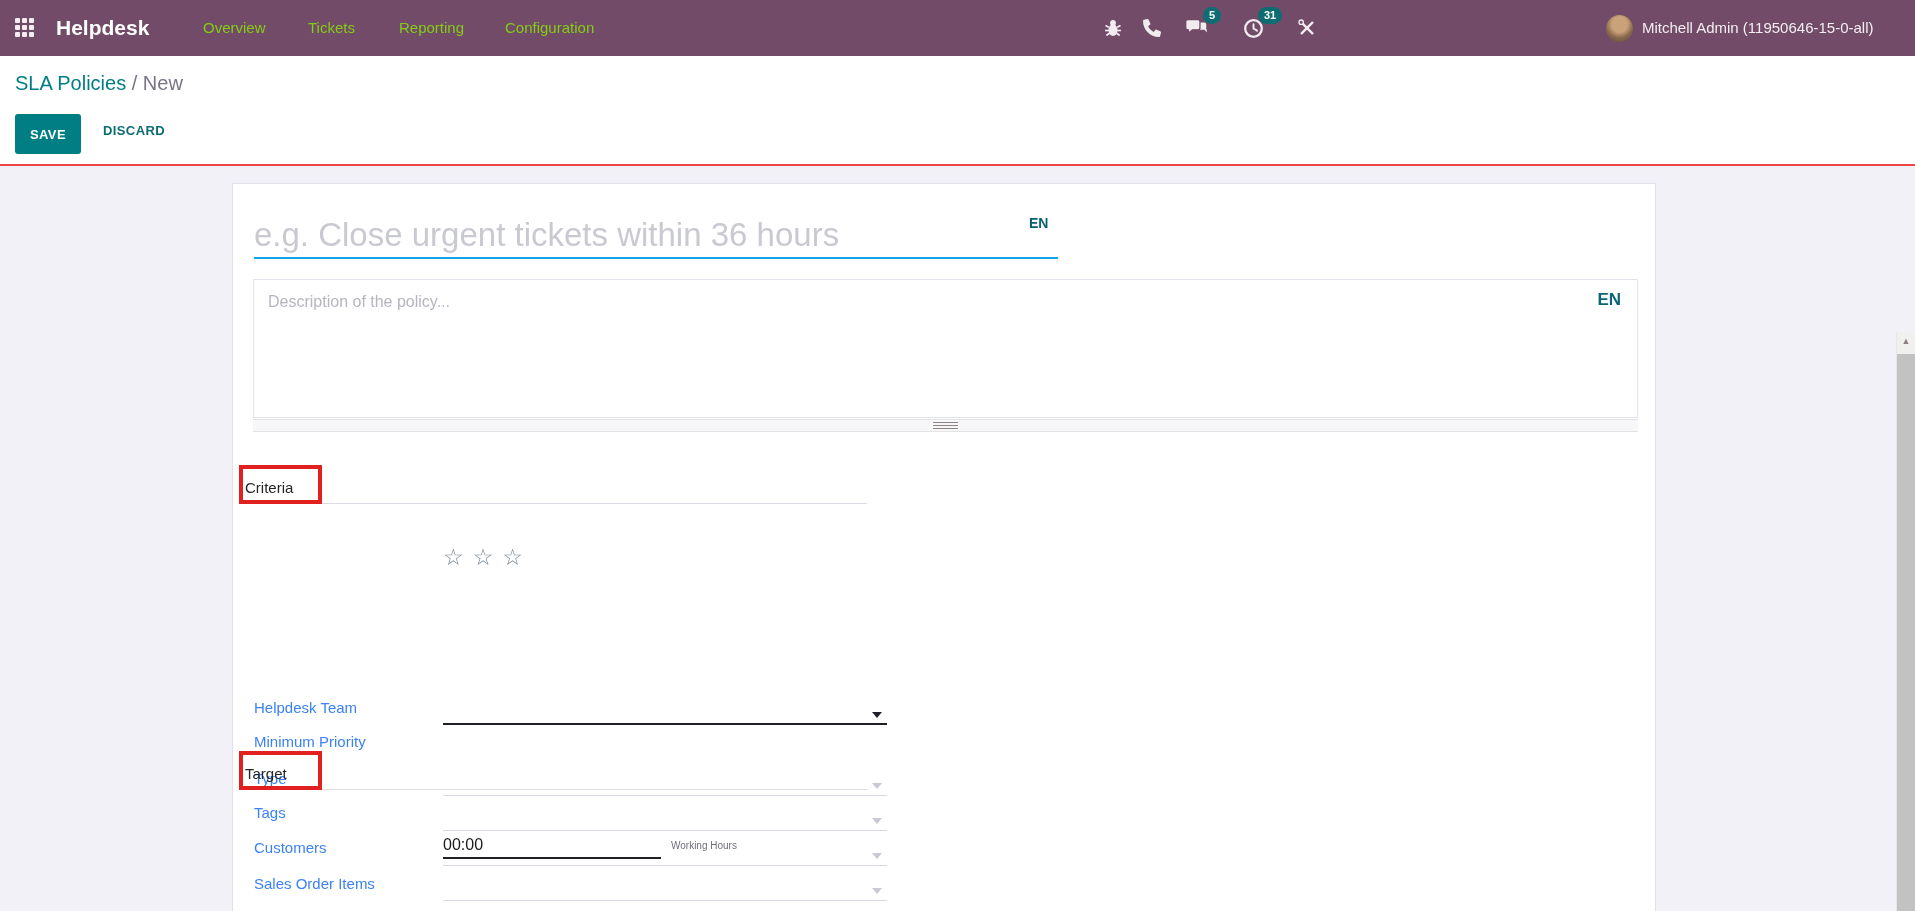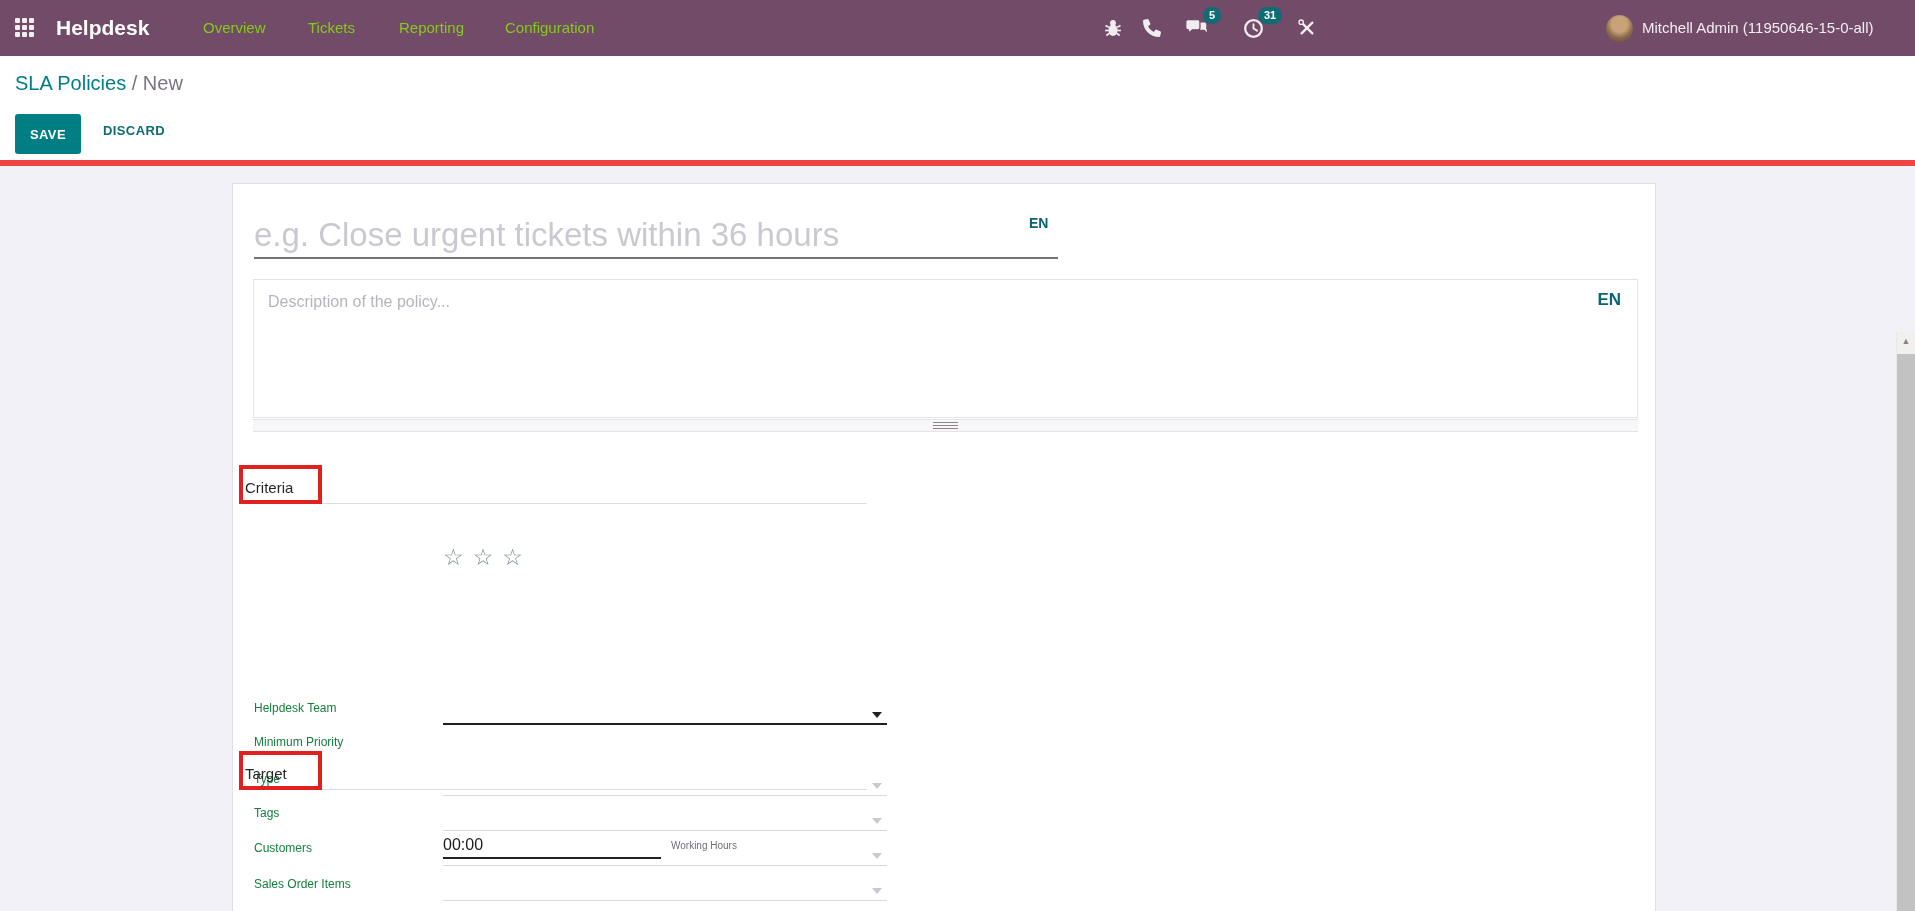--- a/index.html
+++ b/index.html
@@ -17,57 +17,57 @@
   .sys { position:absolute; top:0; height:56px; display:flex; align-items:center; cursor:pointer; }
   .sys svg { display:block; }
   .badge { position:absolute; background:#0e6d72; color:#fff; font-size:11px; font-weight:700;
     border-radius:10px; padding:2px 6px; line-height:1.2; }
   .company { position:absolute; left:1343px; top:0; height:56px; line-height:56px; font-size:15px; color:#f4edf2; cursor:pointer; }
   .avatar { position:absolute; left:1606px; top:15px; width:27px; height:27px; border-radius:50%;
     background:radial-gradient(circle at 50% 35%, #caa27a 0 35%, #8a6a4e 60%, #5d4434 100%); cursor:pointer; }
   .user { position:absolute; left:1642px; top:0; height:56px; line-height:56px; font-size:15px; color:#f4edf2; cursor:pointer; }
 
   
-  .control-panel { position:absolute; top:56px; left:0; width:100%; height:110px; background:#fff; border-bottom:6px solid #ef4444; }
+  .control-panel { position:absolute; top:56px; left:0; width:100%; height:110px; background:#fff; border-bottom:2px solid #ef4444; }
   .breadcrumb { position:absolute; left:15px; top:16px; font-size:20px; }
   .bc-parent { color:#017e84; cursor:pointer; }
   .bc-sep, .bc-current { color:#7a7486; }
   .btn-save { position:absolute; left:15px; top:58px; width:66px; height:40px; background:#017e84; color:#fff;
     border:none; border-radius:3px; font-family:inherit; font-size:13px; font-weight:700; letter-spacing:.4px; cursor:pointer; }
   .btn-discard { position:absolute; left:95px; top:58px; height:34px; line-height:34px; background:none; border:none;
     color:#0b6d74; font-family:inherit; font-size:13px; font-weight:700; letter-spacing:.4px; cursor:pointer; padding:0 8px; }
 
   
   .content { position:absolute; top:166px; left:0; right:0; bottom:0; background:#f1f1f7; }
   .card { position:absolute; left:232px; top:17px; width:1424px; bottom:0; background:#fff;
     border:1px solid #e0e0e8; border-bottom:none; }
 
   .title-input { position:absolute; left:21px; top:29px; width:804px; height:46px; border:none;
-    border-bottom:2px solid #737373; font-family:inherit; font-size:33px; color:#333; outline:none; background:transparent; }
+    border-bottom:2px solid #0ea5e9; font-family:inherit; font-size:33px; color:#333; outline:none; background:transparent; }
   .title-input::placeholder { color:#c9c9d1; opacity:1; }
   .title-lang { position:absolute; left:796px; top:31px; font-size:14px; font-weight:700; color:#0a6173; cursor:pointer; }
 
   .desc-box { position:absolute; left:20px; top:95px; width:1385px; height:139px; border:1px solid #e2e2ea; }
   .desc-input { width:100%; height:100%; border:none; resize:none; outline:none; font-family:inherit;
     font-size:16px; color:#444; padding:13px 60px 13px 14px; background:transparent; }
   .desc-input::placeholder { color:#b5b5bf; opacity:1; }
   .desc-lang { position:absolute; right:16px; top:10px; font-size:17px; font-weight:700; color:#0b6577; cursor:pointer; }
 
   .resize-strip { position:absolute; left:20px; top:235px; width:1385px; height:13px; background:#f7f7f9;
     border-top:1px solid #e3e3e3; border-bottom:1px solid #e3e3e3; display:flex; align-items:center; justify-content:center; cursor:ns-resize; }
   .drag-lines { width:25px; height:7px; display:flex; flex-direction:column; justify-content:space-between; }
   .drag-lines div { height:1px; background:#8f8484; }
 
   .section-header { position:absolute; left:6px; width:628px; height:33px; border-bottom:1px solid #dcdce4; }
   .section-header span { margin-left:6px; line-height:33px; font-size:15px; color:#262626; }
   .sh-criteria { top:287px; } .sh-target { top:573px; }
   .annotation { position:absolute; left:6px; width:83px; height:39px; border:4px solid #e0211f; pointer-events:none; }
   .an-criteria { top:281px; } .an-target { top:567px; }
 
-  .fld-label { position:absolute; left:21px; width:190px; height:22px; line-height:22px; font-size:12px; font-weight:500; color:#15803d; }
+  .fld-label { position:absolute; left:21px; width:190px; height:22px; line-height:22px; font-size:15px; font-weight:500; color:#3b82f6; }
   .underline-dark { position:absolute; left:210px; width:444px; border-top:2px solid #202026; }
   .underline-light { position:absolute; left:210px; width:444px; border-top:1px solid #d8d8e0; }
   .caret { position:absolute; left:639px; width:0; height:0; border-left:5px solid transparent; border-right:5px solid transparent; cursor:pointer; }
   .caret-dark { border-top:6px solid #202026; }
   .caret-light { border-top:6px solid #c9c9d1; }
   .field-click { position:absolute; left:210px; width:444px; height:24px; cursor:pointer; }
 
   .stars { position:absolute; left:210px; top:362px; font-size:23px; letter-spacing:9px; color:#7f8d99; cursor:pointer; line-height:1; }
 
   .in-input { position:absolute; left:210px; top:649px; width:218px; height:26px; border:none; outline:none;

